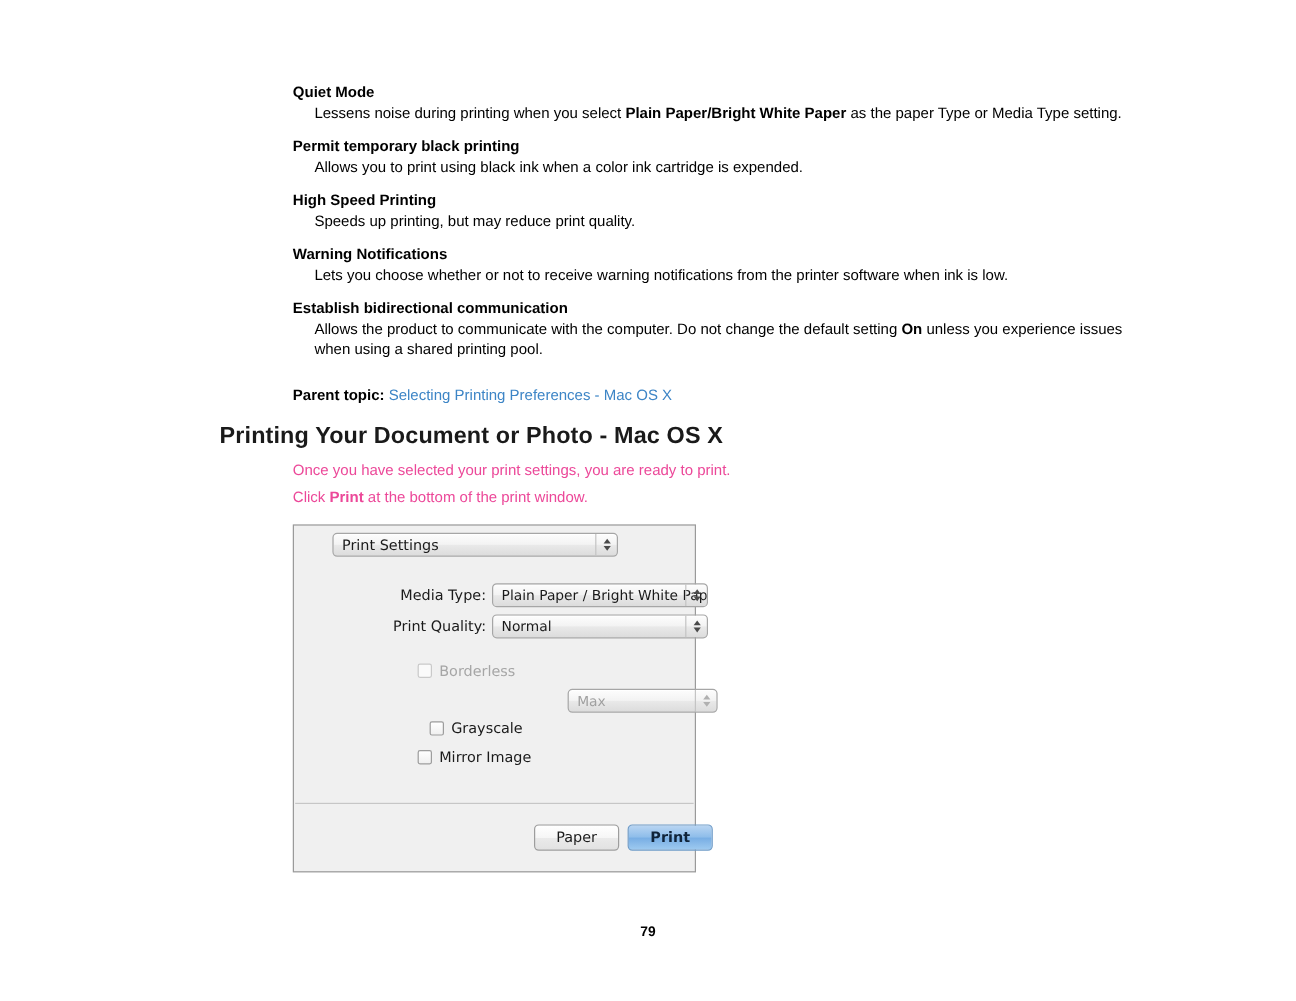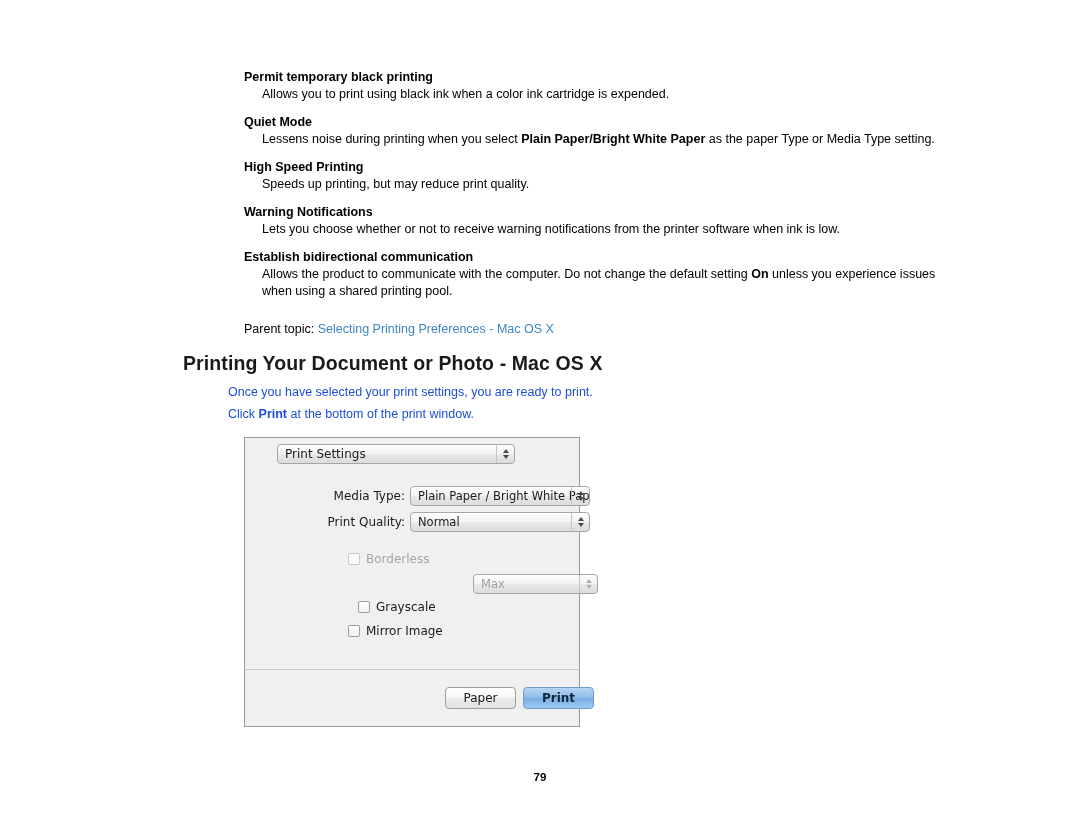--- a/index.html
+++ b/index.html
@@ -49,21 +49,21 @@
   .def-desc b { font-weight: bold; }
   .def-block { margin-bottom: 4px; }
 
   .parent-topic {
     position: absolute;
     left: 244px;
     top: 322px;
     font-size: 12.5px;
   }
   .parent-topic .lbl {
-    font-weight: normal;
+    font-weight: bold;
     color: #000;
   }
   .parent-topic .lnk {
     color: #3d85c6;
     font-weight: normal;
   }
 
   
   .h1 {
     position: absolute;
@@ -71,24 +71,24 @@
     top: 352px;
     font-size: 19.5px;
     font-weight: bold;
     color: #1a1a1a;
     letter-spacing: 0.1px;
     margin-left: 39px;
   }
 
   .body-p {
     position: absolute;
-    left: 228px;
+    left: 244px;
     font-size: 12.5px;
     line-height: 1.45;
-    color: #1d4ed8;
+    color: #ec4899;
   }
   .body-p b { font-weight: bold; }
   #p1 { top: 383px; }
   #p2 { top: 405px; }
 
   
   .dialog {
     position: absolute;
     left: 244px;
     top: 437px;
@@ -261,27 +261,27 @@
   }
 </style>
 </head>
 <body>
 
 <div class="page">
 
   <div class="defs">
 
     <div class="def-block">
+      <div class="def-term">Quiet Mode</div>
+      <div class="def-desc"><span>Lessens noise during printing when you select </span><b>Plain Paper/Bright White Paper</b><span> as the paper Type or Media Type setting.</span></div>
+    </div>
+
+    <div class="def-block">
       <div class="def-term">Permit temporary black printing</div>
       <div class="def-desc"><span>Allows you to print using black ink when a color ink cartridge is expended.</span></div>
-    </div>
-
-    <div class="def-block">
-      <div class="def-term">Quiet Mode</div>
-      <div class="def-desc"><span>Lessens noise during printing when you select </span><b>Plain Paper/Bright White Paper</b><span> as the paper Type or Media Type setting.</span></div>
     </div>
 
     <div class="def-block">
       <div class="def-term">High Speed Printing</div>
       <div class="def-desc"><span>Speeds up printing, but may reduce print quality.</span></div>
     </div>
 
     <div class="def-block">
       <div class="def-term">Warning Notifications</div>
       <div class="def-desc"><span>Lets you choose whether or not to receive warning notifications from the printer software when ink is low.</span></div>

